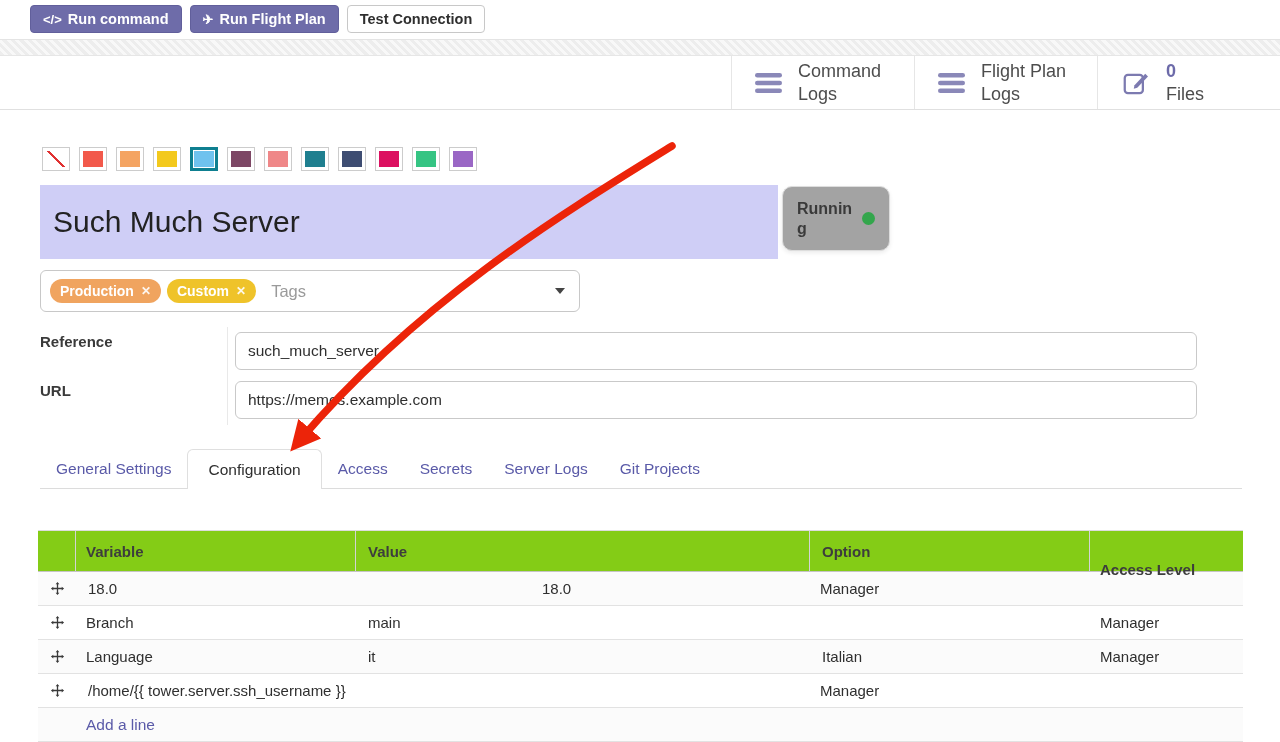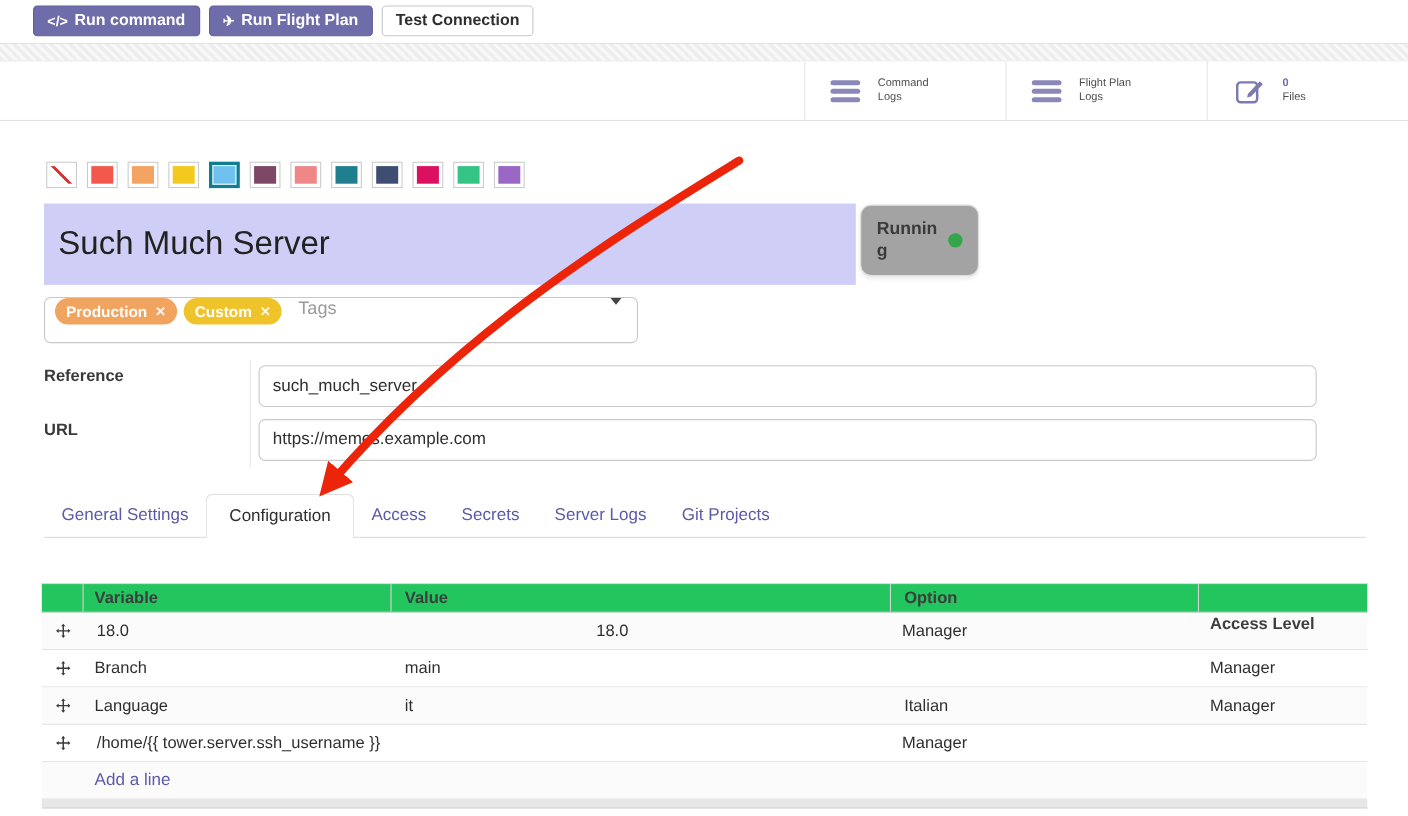--- a/index.html
+++ b/index.html
@@ -18,21 +18,21 @@
   
   .texture-strip { position:absolute; left:0; top:39px; width:1280px; height:17px;
     background:repeating-linear-gradient(45deg,#ededed 0 3px,#f8f8f8 3px 6px);
     border-top:1px solid #e4e4e4; border-bottom:1px solid #e6e6e6; }
 
   
   .header-band { position:absolute; left:0; top:56px; width:1280px; height:54px; background:#fff;
     border-bottom:1px solid #e0e0e0; display:flex; justify-content:flex-end; }
   .stat-btn { width:183px; height:100%; border-left:1px solid #e6e6e6; display:flex;
     align-items:center; gap:14px; padding-left:22px; cursor:pointer; background:#fff; }
-  .stat-text { font-size:10px; line-height:1.25; color:#4d4d4d; }
+  .stat-text { font-size:18px; line-height:1.25; color:#4d4d4d; }
   .stat-text .count { color:#6c6aa9; font-weight:bold; }
 
   
   .palette { position:absolute; left:42px; top:147px; display:flex; gap:9px; }
   .swatch { width:28px; height:24px; background:#fff; border:1px solid #ccc; padding:3px; cursor:pointer; }
   .swatch .fill { width:100%; height:100%; }
   .swatch .fill.none { background:linear-gradient(45deg,#fff 0 45%,#e03131 45% 55%,#fff 55% 100%); }
   .swatch.selected { border:3px solid #0e7f90; padding:1px; }
 
   
@@ -41,21 +41,21 @@
   .title-bar h1 { font-size:30px; font-weight:500; color:#222; }
   .status-card { position:absolute; left:782px; top:186px; width:108px; height:65px; background:#a3a3a3;
     border:1px solid #ddd; border-radius:10px; box-shadow:0 2px 4px rgba(0,0,0,.08);
     display:flex; align-items:center; justify-content:space-between; padding:0 14px 0 14px; }
   .status-card .lbl { width:58px; font-size:16px; font-weight:bold; color:#3a3a3a; line-height:1.25;
     word-break:break-all; }
   .status-dot { width:13px; height:13px; border-radius:50%; background:#33a64c; }
 
   
   .tags-box { position:absolute; left:40px; top:270px; width:540px; height:42px;
-    border:1px solid #c8c8c8; border-radius:6px; display:flex; 
+    border:1px solid #c8c8c8; border-radius:6px; display:flex; align-items:center;
     padding:0 14px 0 9px; gap:6px; cursor:text; background:#fff; }
   .tag-pill { height:24px; border-radius:12px; display:inline-flex; align-items:center; gap:7px;
     padding:0 10px; color:#fff; font-size:14px; font-weight:bold; }
   .tag-x { font-size:12px; font-weight:bold; opacity:.9; cursor:pointer; }
   .tags-ph { color:#9a9a9a; font-size:16.5px; margin-left:9px; }
   .tags-caret { margin-left:auto; width:0; height:0; border-left:5.5px solid transparent;
     border-right:5.5px solid transparent; border-top:6px solid #444; cursor:pointer; }
 
   
   .fld-divider { position:absolute; left:227px; top:327px; width:1px; height:98px; background:#e9e9e9; }
@@ -67,21 +67,21 @@
   
   .tab-bar { position:absolute; left:40px; top:449px; width:1202px; height:40px;
     border-bottom:1px solid #dcdcdc; display:flex; align-items:stretch; }
   .tab { display:flex; align-items:center; padding:0 16px; font-size:15.5px; color:#5a5aa8;
     cursor:pointer; white-space:nowrap; }
   .tab.active { background:#fff; color:#2f2f2f; border:1px solid #dfdfdf; border-bottom:none;
     border-radius:6px 6px 0 0; margin-bottom:-1px; padding:0 20px; }
 
   
   .cfg-table { position:absolute; left:38px; top:530px; width:1205px; font-size:15px; }
-  .thead { display:flex; height:27px; background:#22c55e; border-top:1px solid #dcdcdc;
+  .thead { display:flex; height:42px; background:#84cc16; border-top:1px solid #dcdcdc;
     border-bottom:1px solid #c5c5c5; font-weight:bold; color:#3d3d3d; }
   .thead > div { display:flex; align-items:center; border-right:1px solid #d3d3d3; }
   .thead > div:last-child { border-right:none;margin-top:36px; }
   .c-handle { width:38px; flex:none; display:flex; align-items:center; justify-content:center; }
   .c-var { width:280px; flex:none; padding-left:10px; }
   .c-val { width:454px; flex:none; padding-left:12px; }
   .c-opt { width:280px; flex:none; padding-left:12px; }
   .c-acc { flex:1; padding-left:10px; }
   .trow { display:flex; height:34px; align-items:center; border-bottom:1px solid #e2e2e2;
     background:#fff; cursor:pointer; color:#2f2f2f; }

